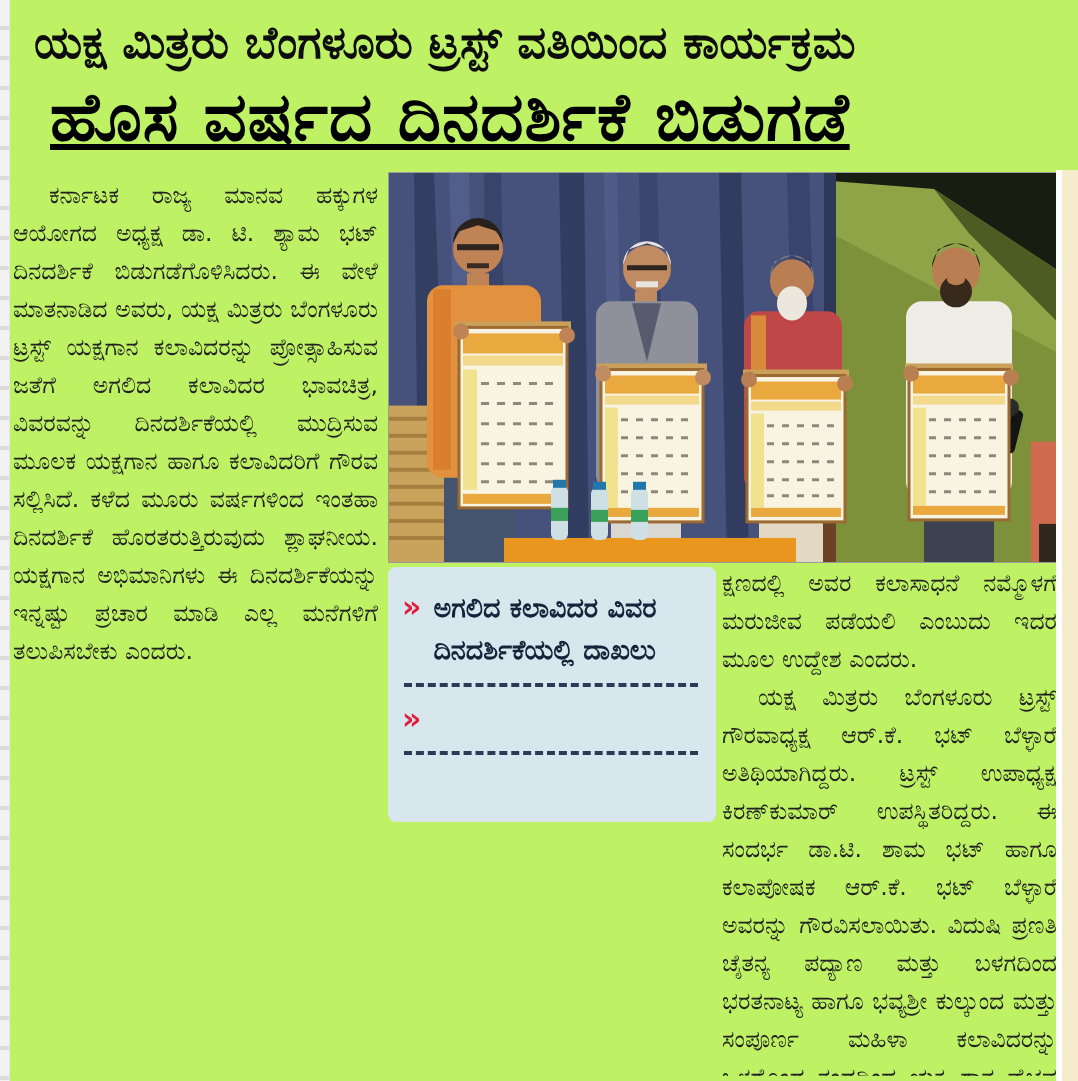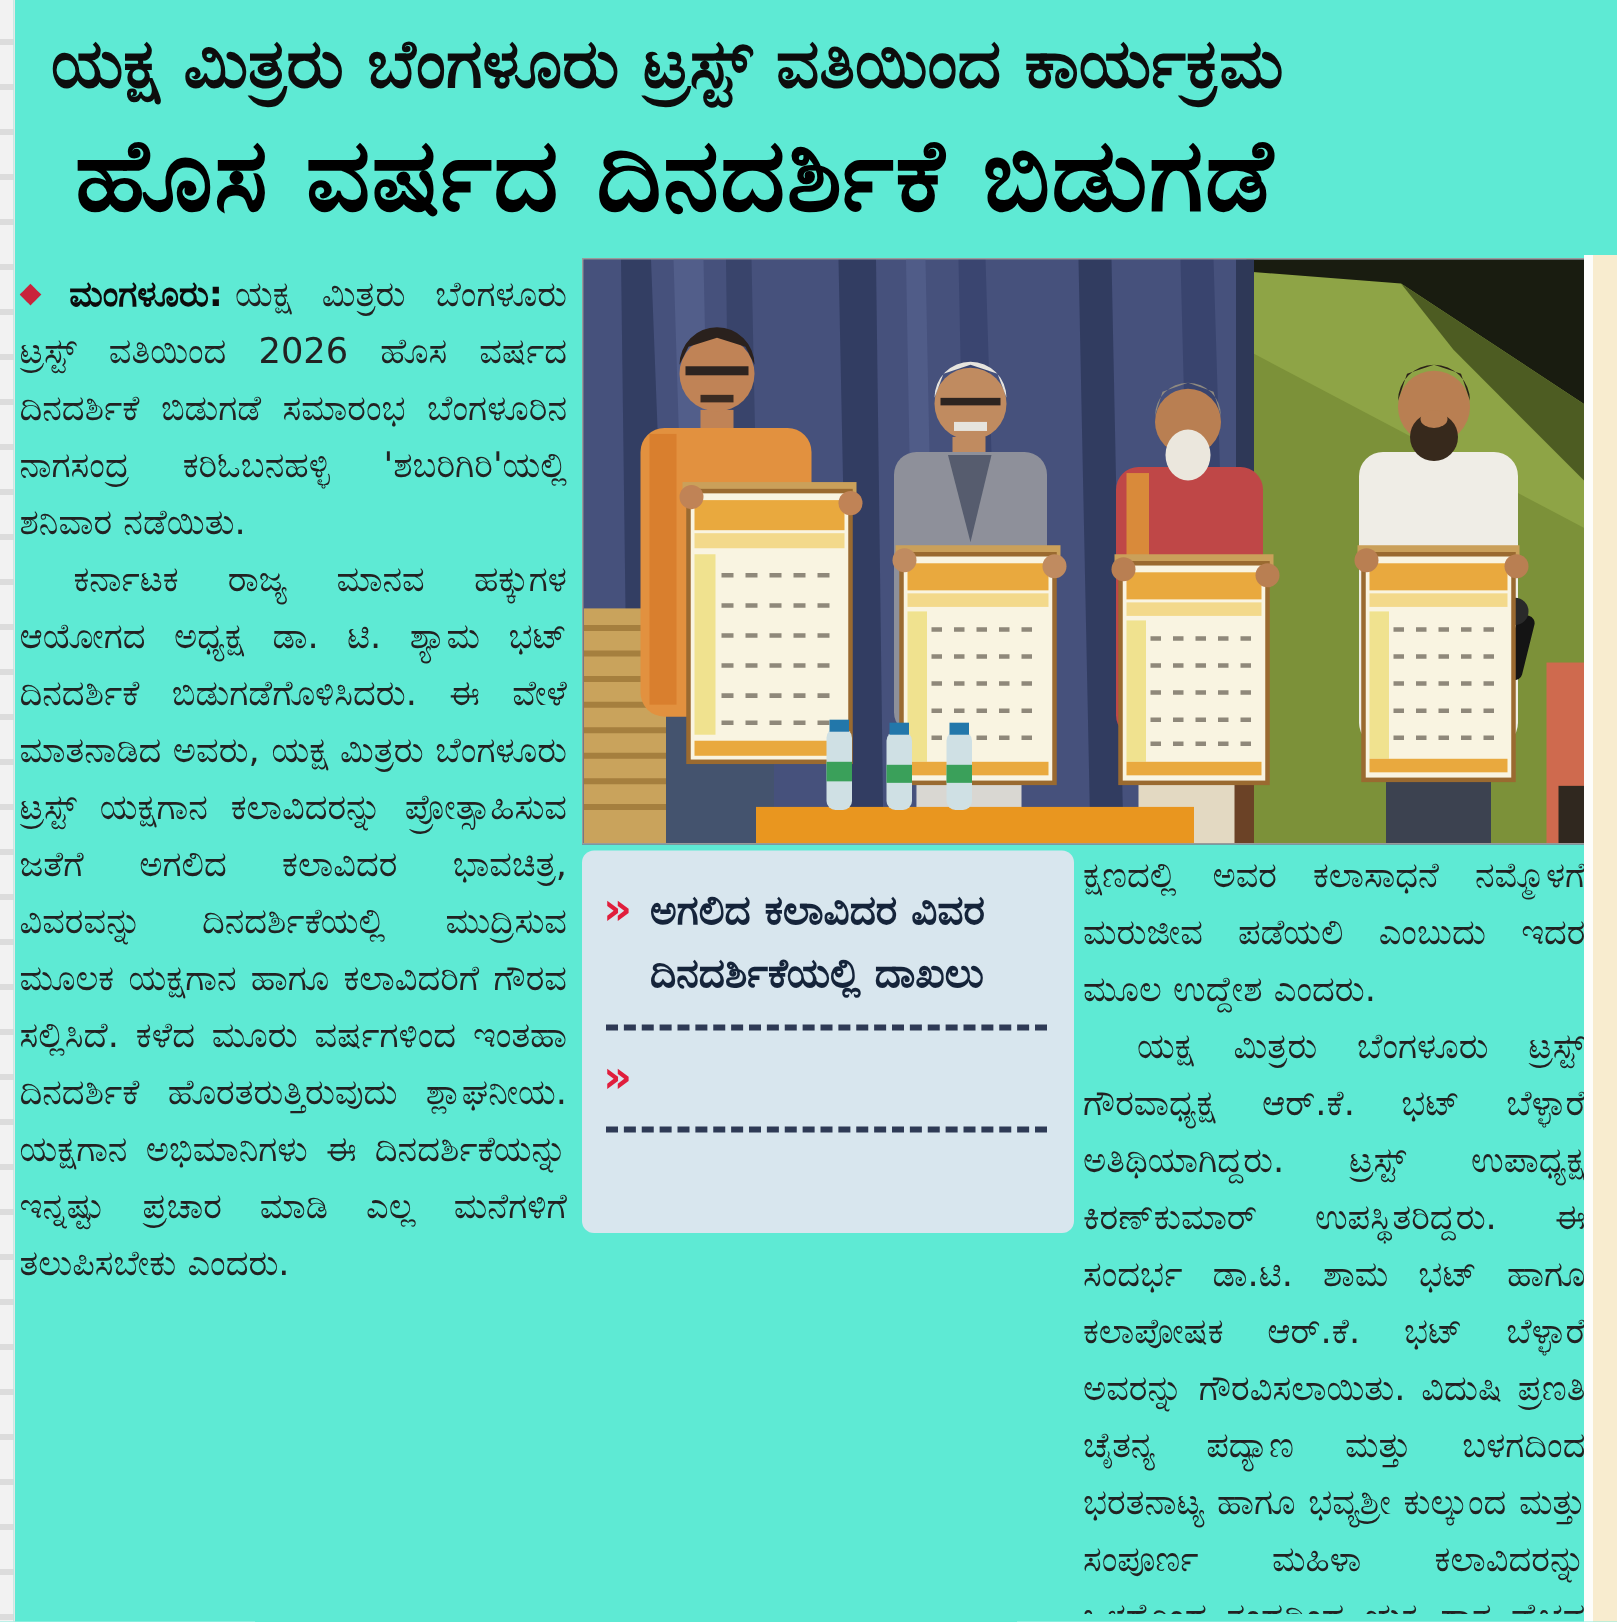--- a/index.html
+++ b/index.html
@@ -1,29 +1,29 @@
 <!DOCTYPE html>
 <html><head>
 <meta charset="utf-8">
 <style>
   html,body{margin:0;padding:0;}
   body{
     width:1078px;height:1081px;overflow:hidden;background:#ffffff;
     font-family:"DejaVu Sans", sans-serif;color:#1b1b1b;position:relative;
   }
-  .page{position:absolute;inset:0;background:#5eead4;}
+  .page{position:absolute;inset:0;background:#bef264;}
   
   .scan-edge{position:absolute;left:0;top:0;width:9px;height:1081px;
     background:repeating-linear-gradient(#f2f2f2 0 26px,#dcdcdc 26px 30px);
     border-right:1px solid #e6e6e6;}
   
   .kicker{position:absolute;left:34px;top:16px;width:1010px;
     font-size:45px;font-weight:700;letter-spacing:0;color:#0d0d0d;white-space:nowrap;}
   .headline{position:absolute;left:50px;top:78px;width:990px;margin:0;
-    font-size:67px;font-weight:900;letter-spacing:1px;color:#000;white-space:nowrap;}
+    font-size:67px;font-weight:900;letter-spacing:1px;color:#000;white-space:nowrap;text-decoration:underline;}
   
   .bodytext{font-size:23.5px;line-height:38px;text-align:justify;color:#222;}
   .bodytext p{margin:0;}
   .col1{position:absolute;left:13px;top:176px;width:365px;height:898px;overflow:hidden;}
   .col2{position:absolute;left:385px;top:836px;width:331px;height:240px;overflow:hidden;}
   .col3{position:absolute;left:722px;top:564px;width:335px;height:512px;overflow:hidden;}
   .indent{text-indent:36px;}
   .diamond{color:#c9243c;font-size:19px;vertical-align:3px;margin-right:6px;}
   .dateline{font-weight:800;color:#0c0c0c;margin-right:8px;}
   
@@ -45,21 +45,20 @@
 <body>
 
 <div class="page">
 
   <div class="scan-edge"></div>
 
   <div class="kicker">ಯಕ್ಷ ಮಿತ್ರರು ಬೆಂಗಳೂರು ಟ್ರಸ್ಟ್ ವತಿಯಿಂದ ಕಾರ್ಯಕ್ರಮ</div>
   <h1 class="headline">ಹೊಸ ವರ್ಷದ ದಿನದರ್ಶಿಕೆ ಬಿಡುಗಡೆ</h1>
 
   <div class="col1 bodytext">
-    <p><span class="diamond">◆</span><span class="dateline">ಮಂಗಳೂರು:</span><span>ಯಕ್ಷ ಮಿತ್ರರು ಬೆಂಗಳೂರು ಟ್ರಸ್ಟ್ ವತಿಯಿಂದ 2026 ಹೊಸ ವರ್ಷದ ದಿನದರ್ಶಿಕೆ ಬಿಡುಗಡೆ ಸಮಾರಂಭ ಬೆಂಗಳೂರಿನ ನಾಗಸಂದ್ರ ಕರಿಓಬನಹಳ್ಳಿ 'ಶಬರಿಗಿರಿ'ಯಲ್ಲಿ ಶನಿವಾರ ನಡೆಯಿತು.</span></p>
     <p class="indent">ಕರ್ನಾಟಕ ರಾಜ್ಯ ಮಾನವ ಹಕ್ಕುಗಳ ಆಯೋಗದ ಅಧ್ಯಕ್ಷ ಡಾ. ಟಿ. ಶ್ಯಾಮ ಭಟ್ ದಿನದರ್ಶಿಕೆ ಬಿಡುಗಡೆಗೊಳಿಸಿದರು. ಈ ವೇಳೆ ಮಾತನಾಡಿದ ಅವರು, ಯಕ್ಷ ಮಿತ್ರರು ಬೆಂಗಳೂರು ಟ್ರಸ್ಟ್ ಯಕ್ಷಗಾನ ಕಲಾವಿದರನ್ನು ಪ್ರೋತ್ಸಾಹಿಸುವ ಜತೆಗೆ ಅಗಲಿದ ಕಲಾವಿದರ ಭಾವಚಿತ್ರ, ವಿವರವನ್ನು ದಿನದರ್ಶಿಕೆಯಲ್ಲಿ ಮುದ್ರಿಸುವ ಮೂಲಕ ಯಕ್ಷಗಾನ ಹಾಗೂ ಕಲಾವಿದರಿಗೆ ಗೌರವ ಸಲ್ಲಿಸಿದೆ. ಕಳೆದ ಮೂರು ವರ್ಷಗಳಿಂದ ಇಂತಹಾ ದಿನದರ್ಶಿಕೆ ಹೊರತರುತ್ತಿರುವುದು ಶ್ಲಾಘನೀಯ. ಯಕ್ಷಗಾನ ಅಭಿಮಾನಿಗಳು ಈ ದಿನದರ್ಶಿಕೆಯನ್ನು ಇನ್ನಷ್ಟು ಪ್ರಚಾರ ಮಾಡಿ ಎಲ್ಲ ಮನೆಗಳಿಗೆ ತಲುಪಿಸಬೇಕು ಎಂದರು.</p>
   </div>
 
   <figure class="photo">
     <svg viewBox="0 0 670 388" preserveAspectRatio="none">
 
       <rect x="0" y="0" width="450" height="388" fill="#46517c"></rect>
       <polygon points="25,0 45,0 60,388 30,388" fill="#333e63"></polygon>
       <polygon points="95,0 112,0 120,388 100,388" fill="#39446b"></polygon>
       <polygon points="170,0 195,0 200,388 178,388" fill="#323d62"></polygon>

